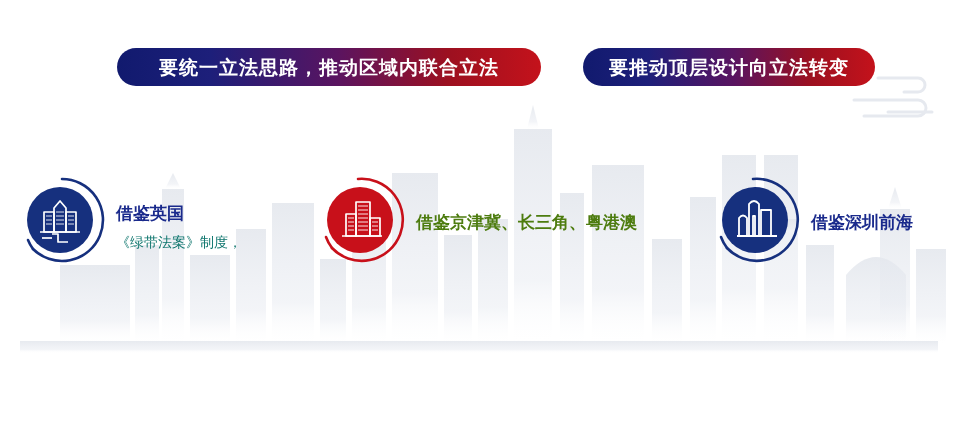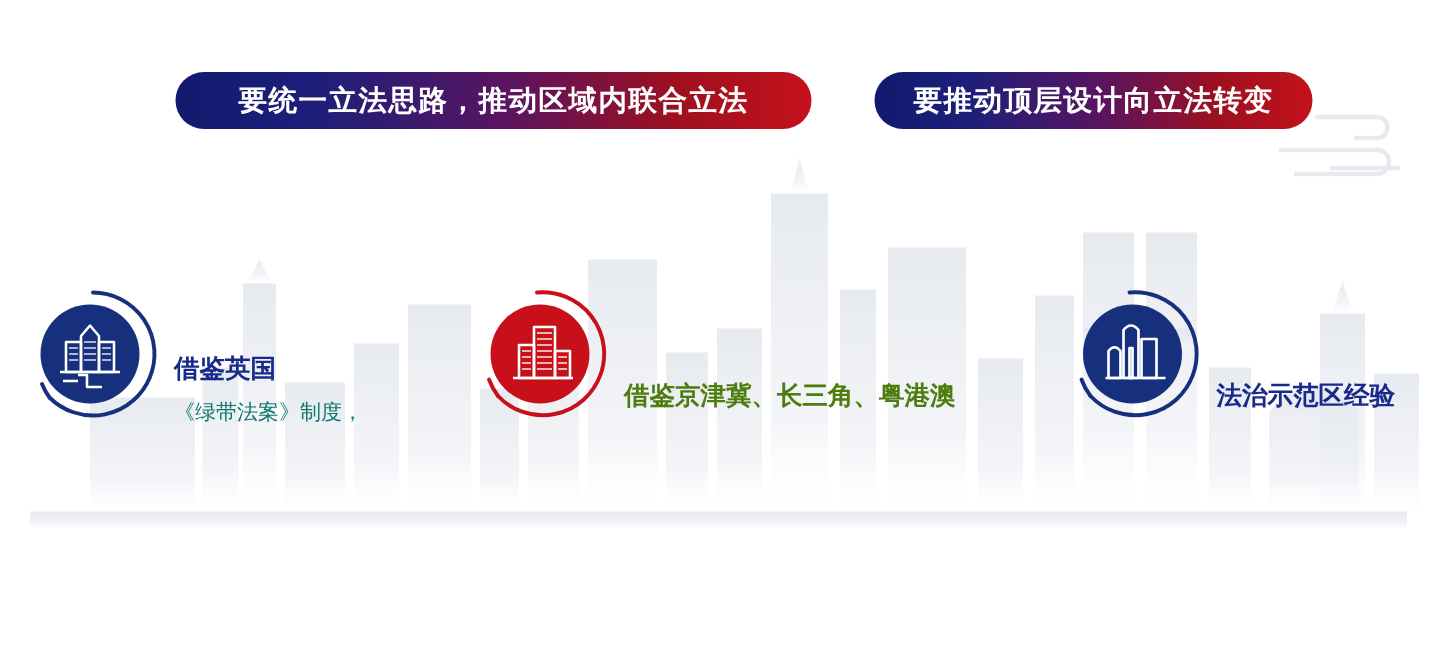--- a/index.html
+++ b/index.html
@@ -59,23 +59,23 @@
     letter-spacing: 1px;
     white-space: nowrap;
     line-height: 1;
   }
   #banner-1 { left: 117px; width: 424px; }
   #banner-2 { left: 583px; width: 292px; }
 
   
   .item {
     position: absolute;
-    top: 188px;
+    top: 172px;
     display: flex;
-    align-items: flex-end;
+    align-items: center;
   }
   #item-1 { left: 14px; }
   #item-2 { left: 314px; }
   #item-3 { left: 709px; }
 
   .badge {
     position: relative;
     width: 96px;
     height: 96px;
     flex: 0 0 96px;
@@ -230,17 +230,17 @@
         <g fill="none" stroke="#ffffff" stroke-width="1.8" stroke-linejoin="round">
           <path d="M40 32 q5 -6 10 0 v32 h-10 z"></path>
           <path d="M52 38 h10 v26 h-10 z"></path>
           <path d="M30 46 q4 -5 8 0 v18 h-8 z"></path>
           <path d="M28 64 h40"></path>
           <path d="M44 44 h2 v20 h-2 z"></path>
         </g>
       </svg>
     </div>
     <div class="item-text">
-      <div class="item-title title-blue">法治示范区经验</div>
+      <div class="item-title title-blue">借鉴深圳前海</div>
     </div>
   </div>
 
 </div>
 
 </body></html>

